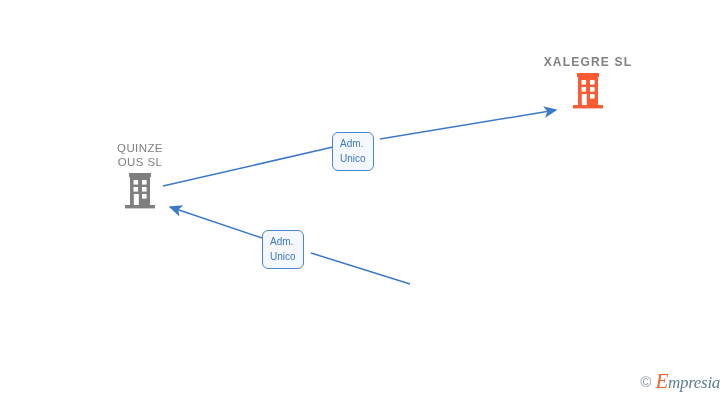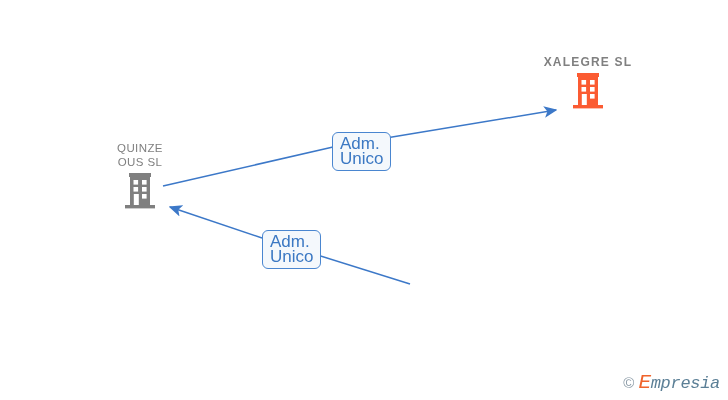--- a/index.html
+++ b/index.html
@@ -54,21 +54,21 @@
     margin: 0 auto 2px auto;
   }
 
   
   .edge-box {
     position: absolute;
     border: 1.3px solid #4a86d0;
     border-radius: 6px;
     background: #f4f8fc;
     color: #3b78c3;
-    font-size: 17px;
+    font-size: 10px;
     line-height: 15px;
     padding: 3px 7px 4px 7px;
     text-align: left;
     white-space: pre-line;
     box-sizing: border-box;
   }
 
   
   #watermark {
     position: absolute;
@@ -77,21 +77,21 @@
     display: flex;
     align-items: center;
     gap: 4px;
     user-select: none;
   }
   .wm-c {
     font-size: 15px;
     color: #8a9aa6;
   }
   .wm-text {
-    font-family: Liberation Mono, monospace;
+    font-family: Liberation Serif, serif;
     font-style: italic;
     font-size: 17px;
     color: #5b7f96;
     letter-spacing: -0.3px;
   }
   .wm-text .wm-first {
     color: #f0642c;
     font-size: 21px;
   }
 </style>

